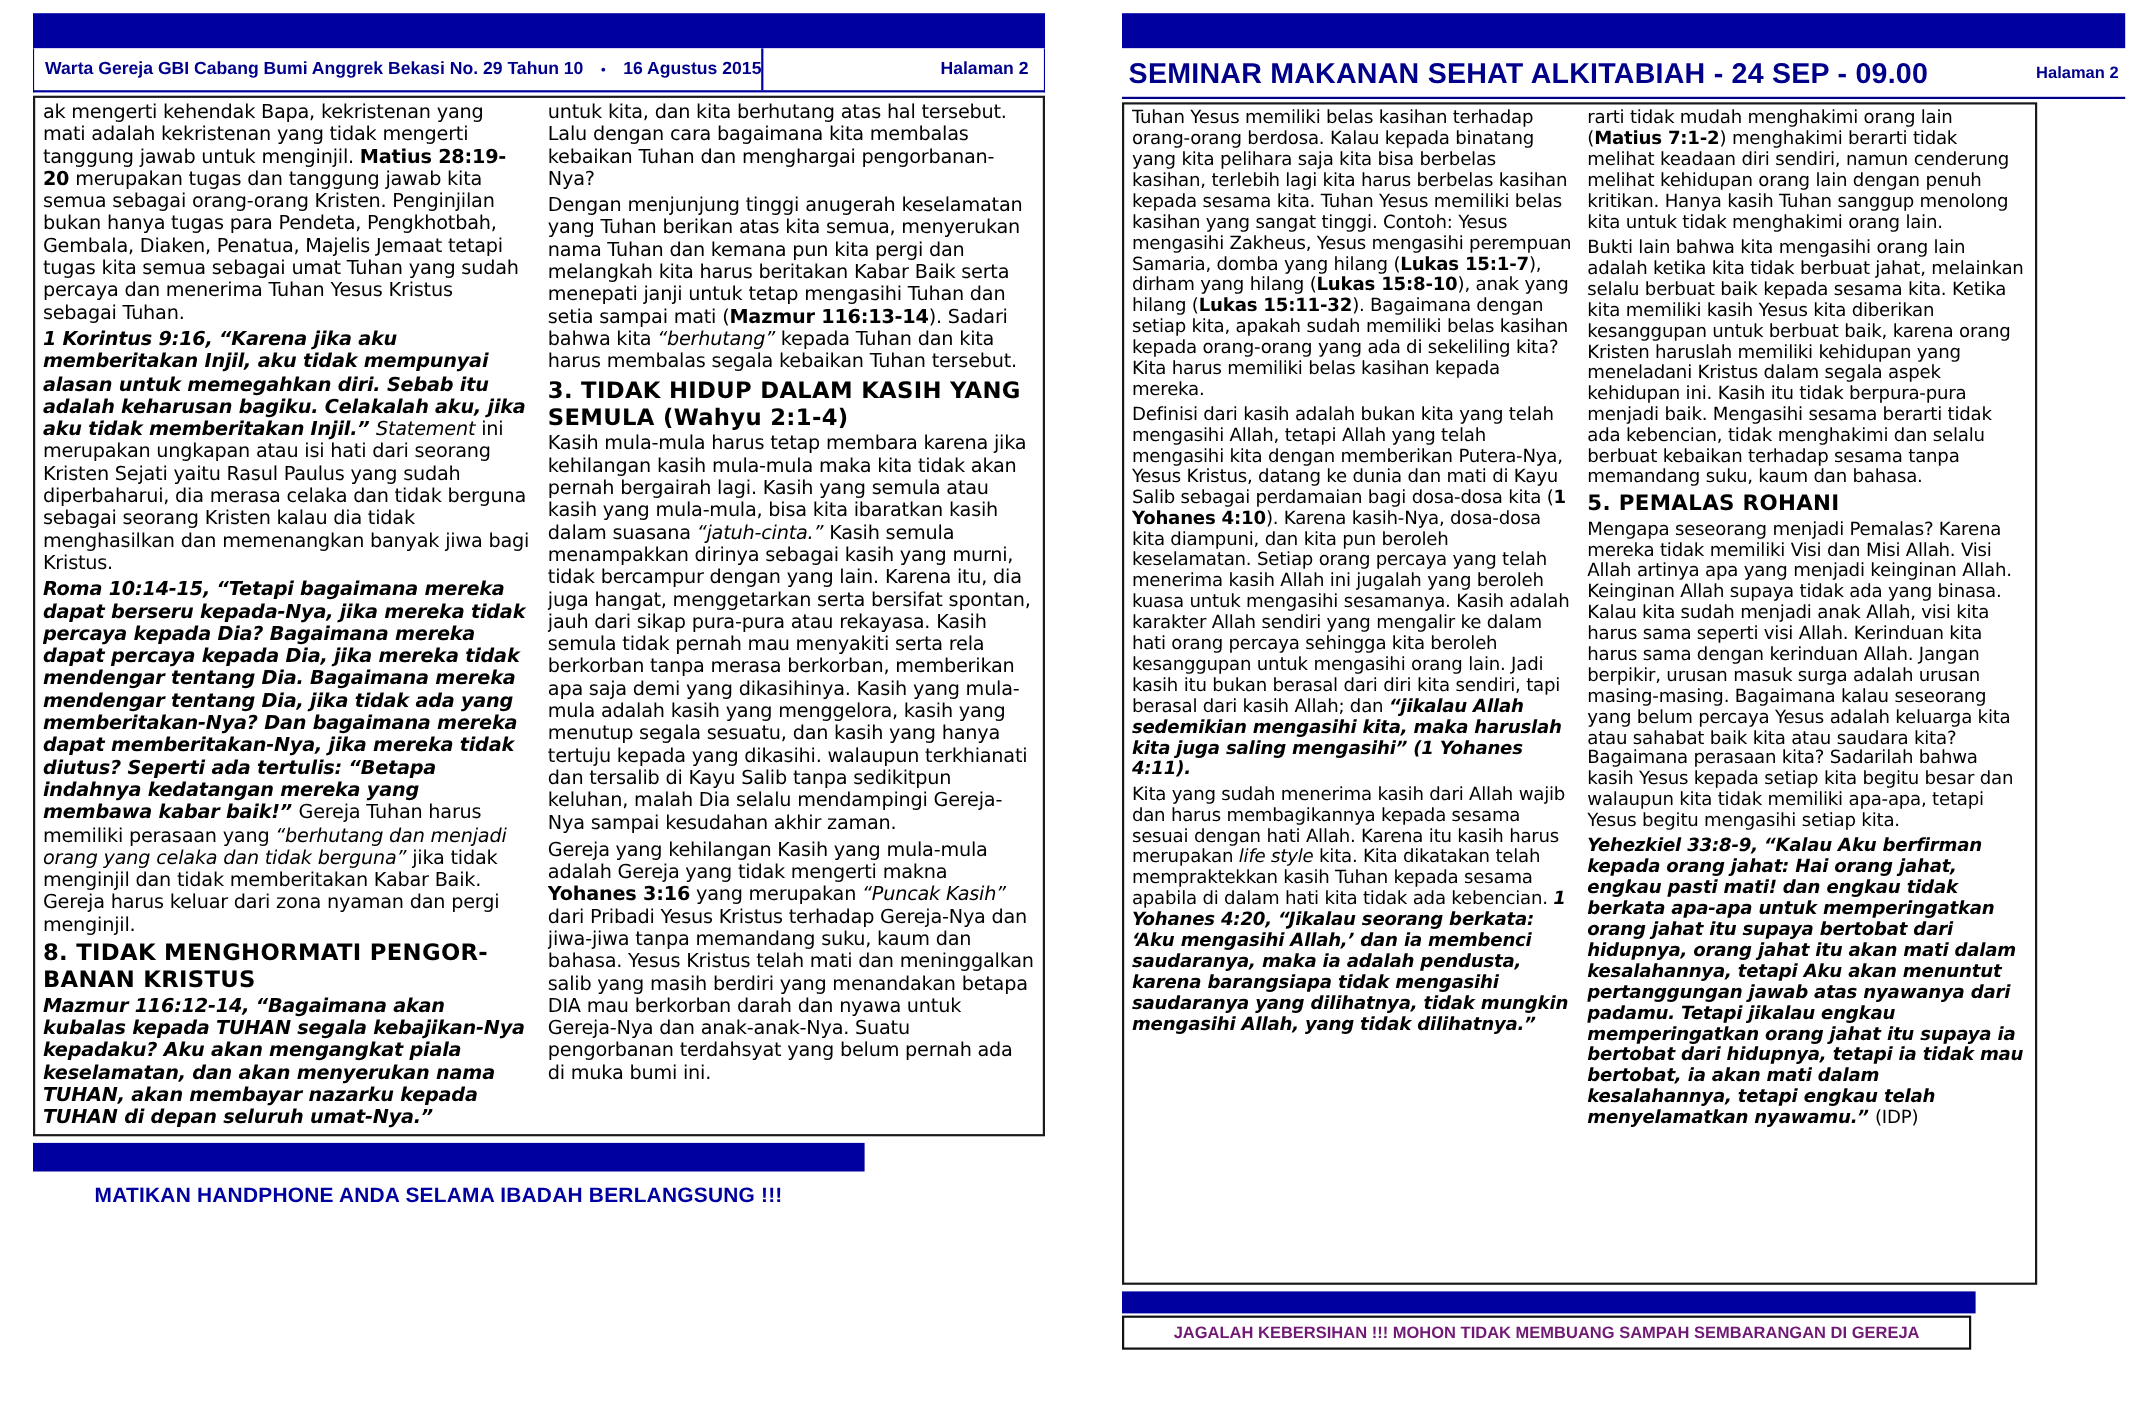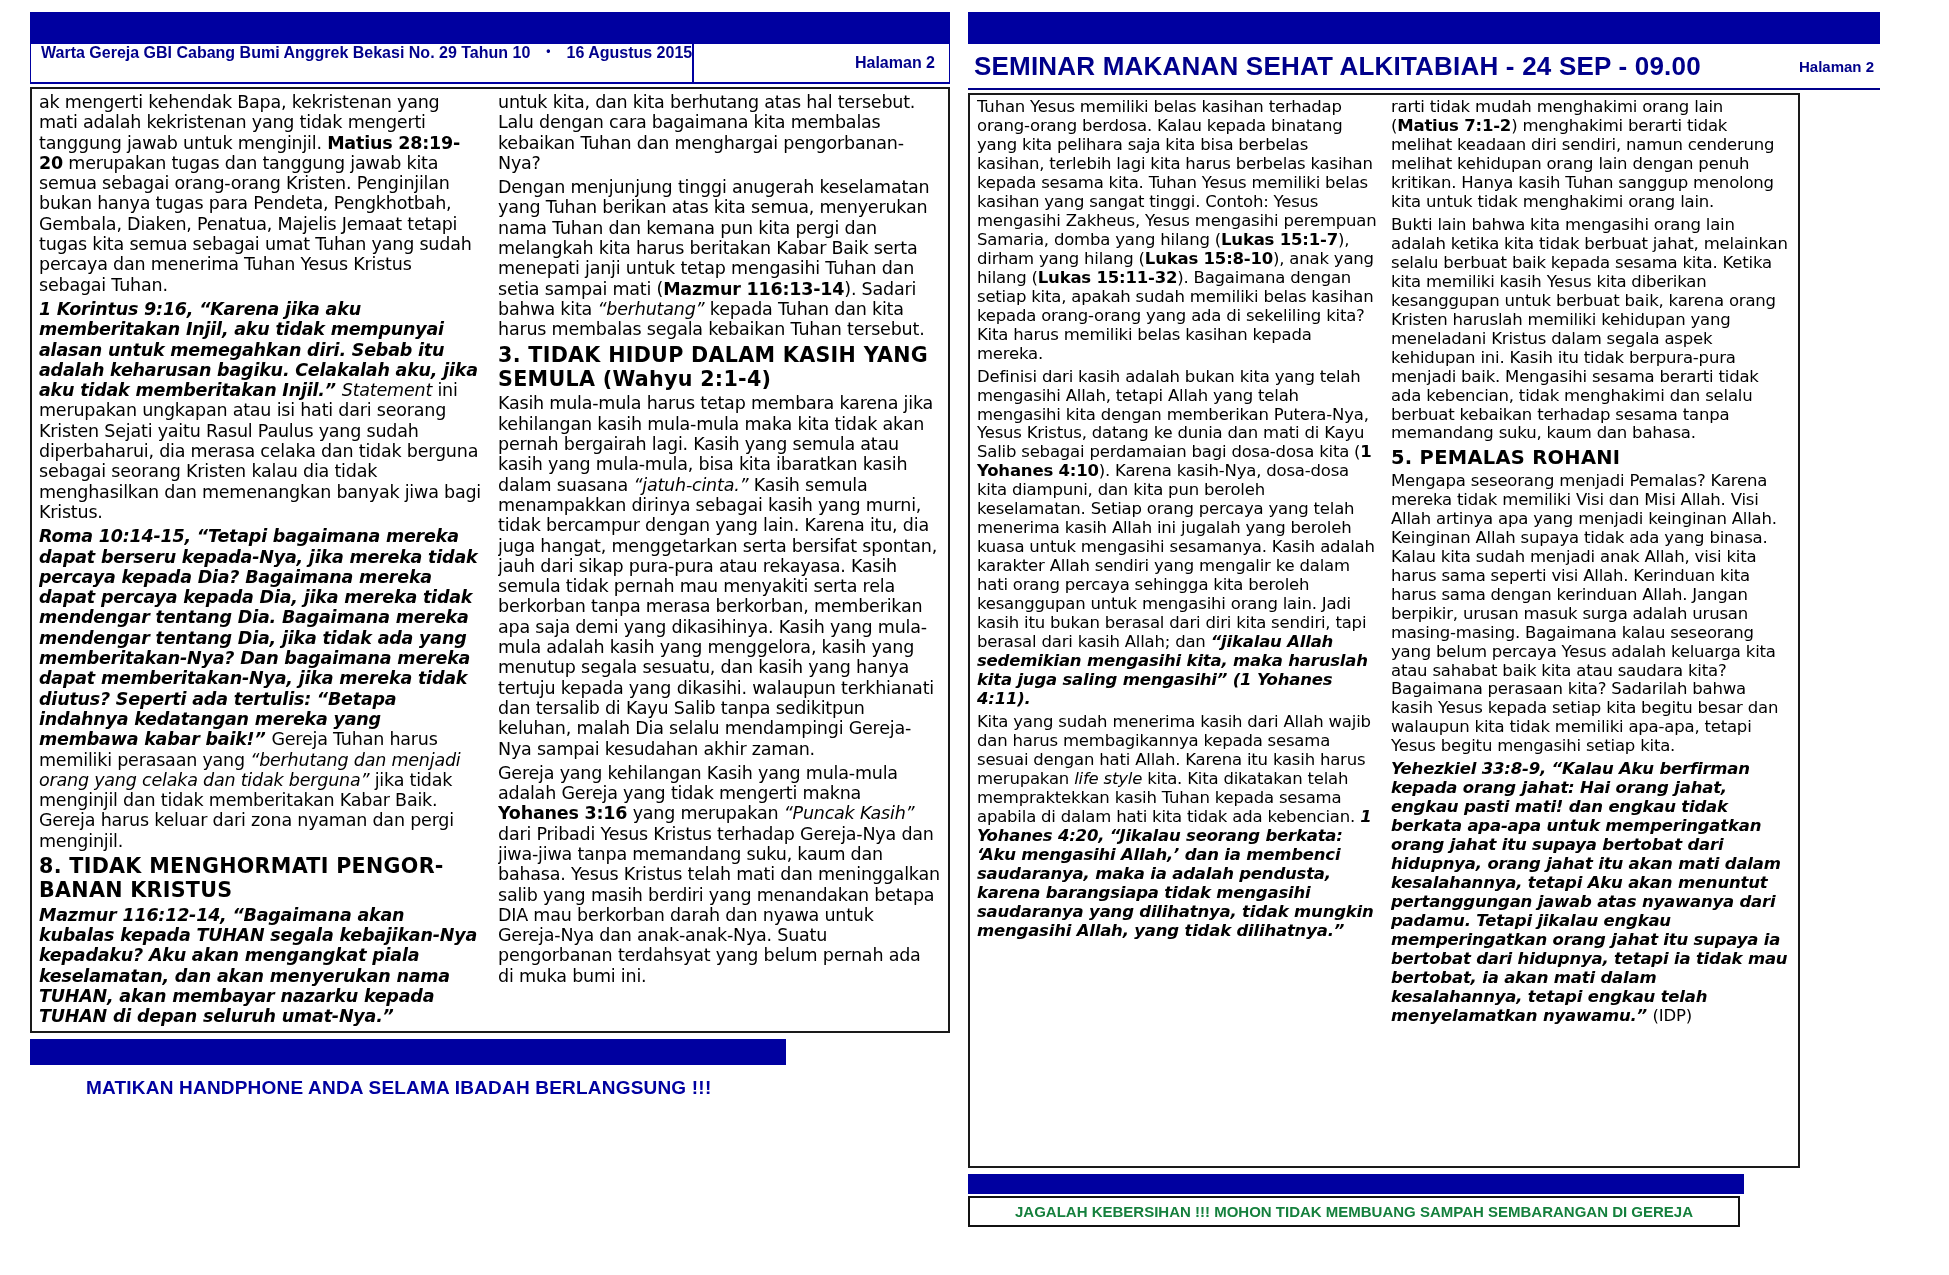--- a/index.html
+++ b/index.html
@@ -1,25 +1,25 @@
 <!DOCTYPE html>
 <html><head>
 <meta charset="utf-8">
 <style>
 *{margin:0;padding:0;box-sizing:border-box}
 html,body{width:1949px;height:1275px;background:#fff;overflow:hidden;
   font-family:"DejaVu Sans",sans-serif;color:#000}
 .page{position:absolute;top:12px}
 #page-left{left:30px;width:920px}
-#page-right{left:968px;width:912px}
+#page-right{left:1020px;width:912px}
 .topbar{height:32px;background:#0000A0}
 .header{display:flex;align-items:stretch;border-bottom:2px solid #0000A0;
   font-family:"Liberation Sans",sans-serif;color:#00008B;font-weight:bold;background:#fff}
 .lheader{height:40px;border-left:1px solid #0000A0;border-right:1px solid #0000A0}
-.ltitle{flex:1;display:flex;align-items:flex-start;gap:16px;padding-left:10px;font-size:16px;white-space:nowrap}
+.ltitle{flex:1;display:flex;align-items:center;gap:16px;padding-left:10px;font-size:16px;white-space:nowrap}
 .bullet{font-size:12px}
 .lheader .pagenum{width:280px;border-left:2px solid #0000A0;display:flex;align-items:center;
   justify-content:flex-end;padding-right:14px;font-size:16px}
 .rheader{height:46px;border-bottom:2px solid #00008B}
 .rtitle{flex:1;display:flex;align-items:center;padding-left:6px;font-size:26px;letter-spacing:.2px;white-space:nowrap}
 .rheader .pagenum{width:140px;display:flex;align-items:center;justify-content:flex-end;
   padding-right:6px;font-size:15px}
 .bodybox{border:2px solid #1a1a1a;margin-top:3px;display:flex;overflow:hidden;background:#fff}
 .lbody{height:946px;padding:3px 7px;gap:16px}
 .rbody{height:1075px;width:832px;padding:3px 7px;gap:14px}
@@ -30,21 +30,21 @@
 .para.heading{font-size:1.18em;font-weight:bold;letter-spacing:.3px;margin:3px 0 2px}
 .run-b{font-weight:bold}
 .run-i{font-style:italic}
 .run-bi{font-weight:bold;font-style:italic}
 .footbar{background:#0000A0}
 .lfoot{height:26px;width:756px;margin-top:6px}
 .lfoottext{margin-top:12px;padding-left:56px;font-family:"Liberation Sans",sans-serif;
   font-weight:bold;color:#0000A0;font-size:19px;letter-spacing:.2px}
 .rfoot{height:20px;width:776px;margin-top:6px}
 .rfootbox{width:772px;border:2px solid #111;margin-top:2px;padding:5px 12px;text-align:center;
-  font-family:"Liberation Sans",sans-serif;font-weight:bold;color:#15803d;font-size:15px}
+  font-family:"Liberation Sans",sans-serif;font-weight:bold;color:#701a75;font-size:15px}
 </style>
 </head>
 <body>
 
 <div class="page" id="page-left">
   <div class="topbar"></div>
   <div class="header lheader">
     <div class="ltitle">
       <span>Warta Gereja GBI Cabang Bumi Anggrek Bekasi No. 29 Tahun 10</span>
       <span class="bullet">•</span>

